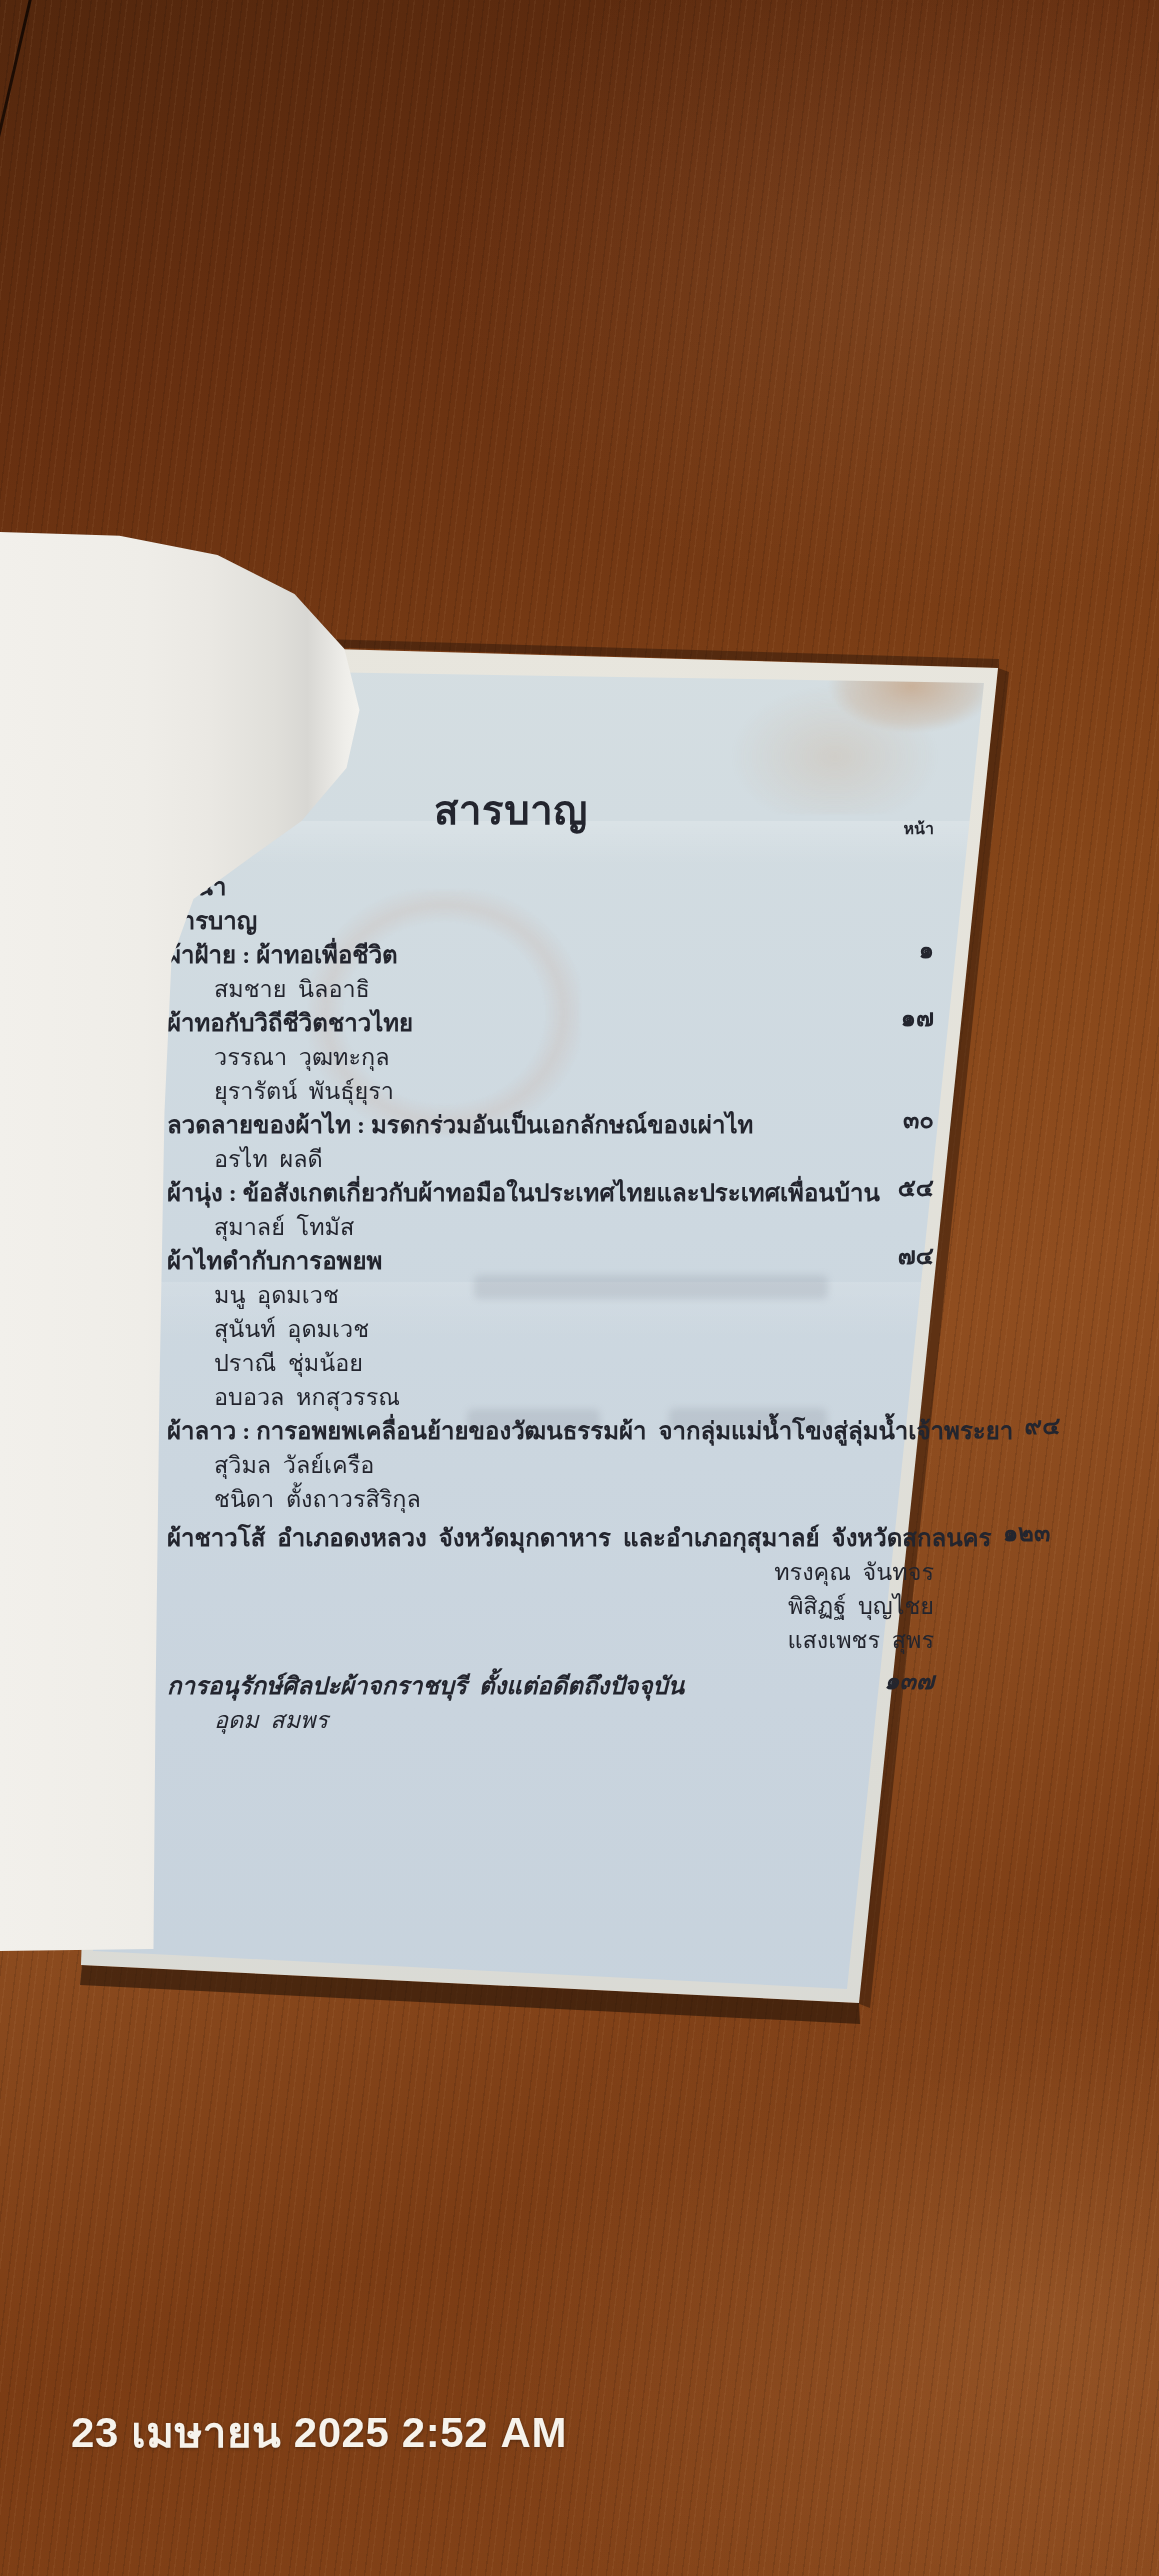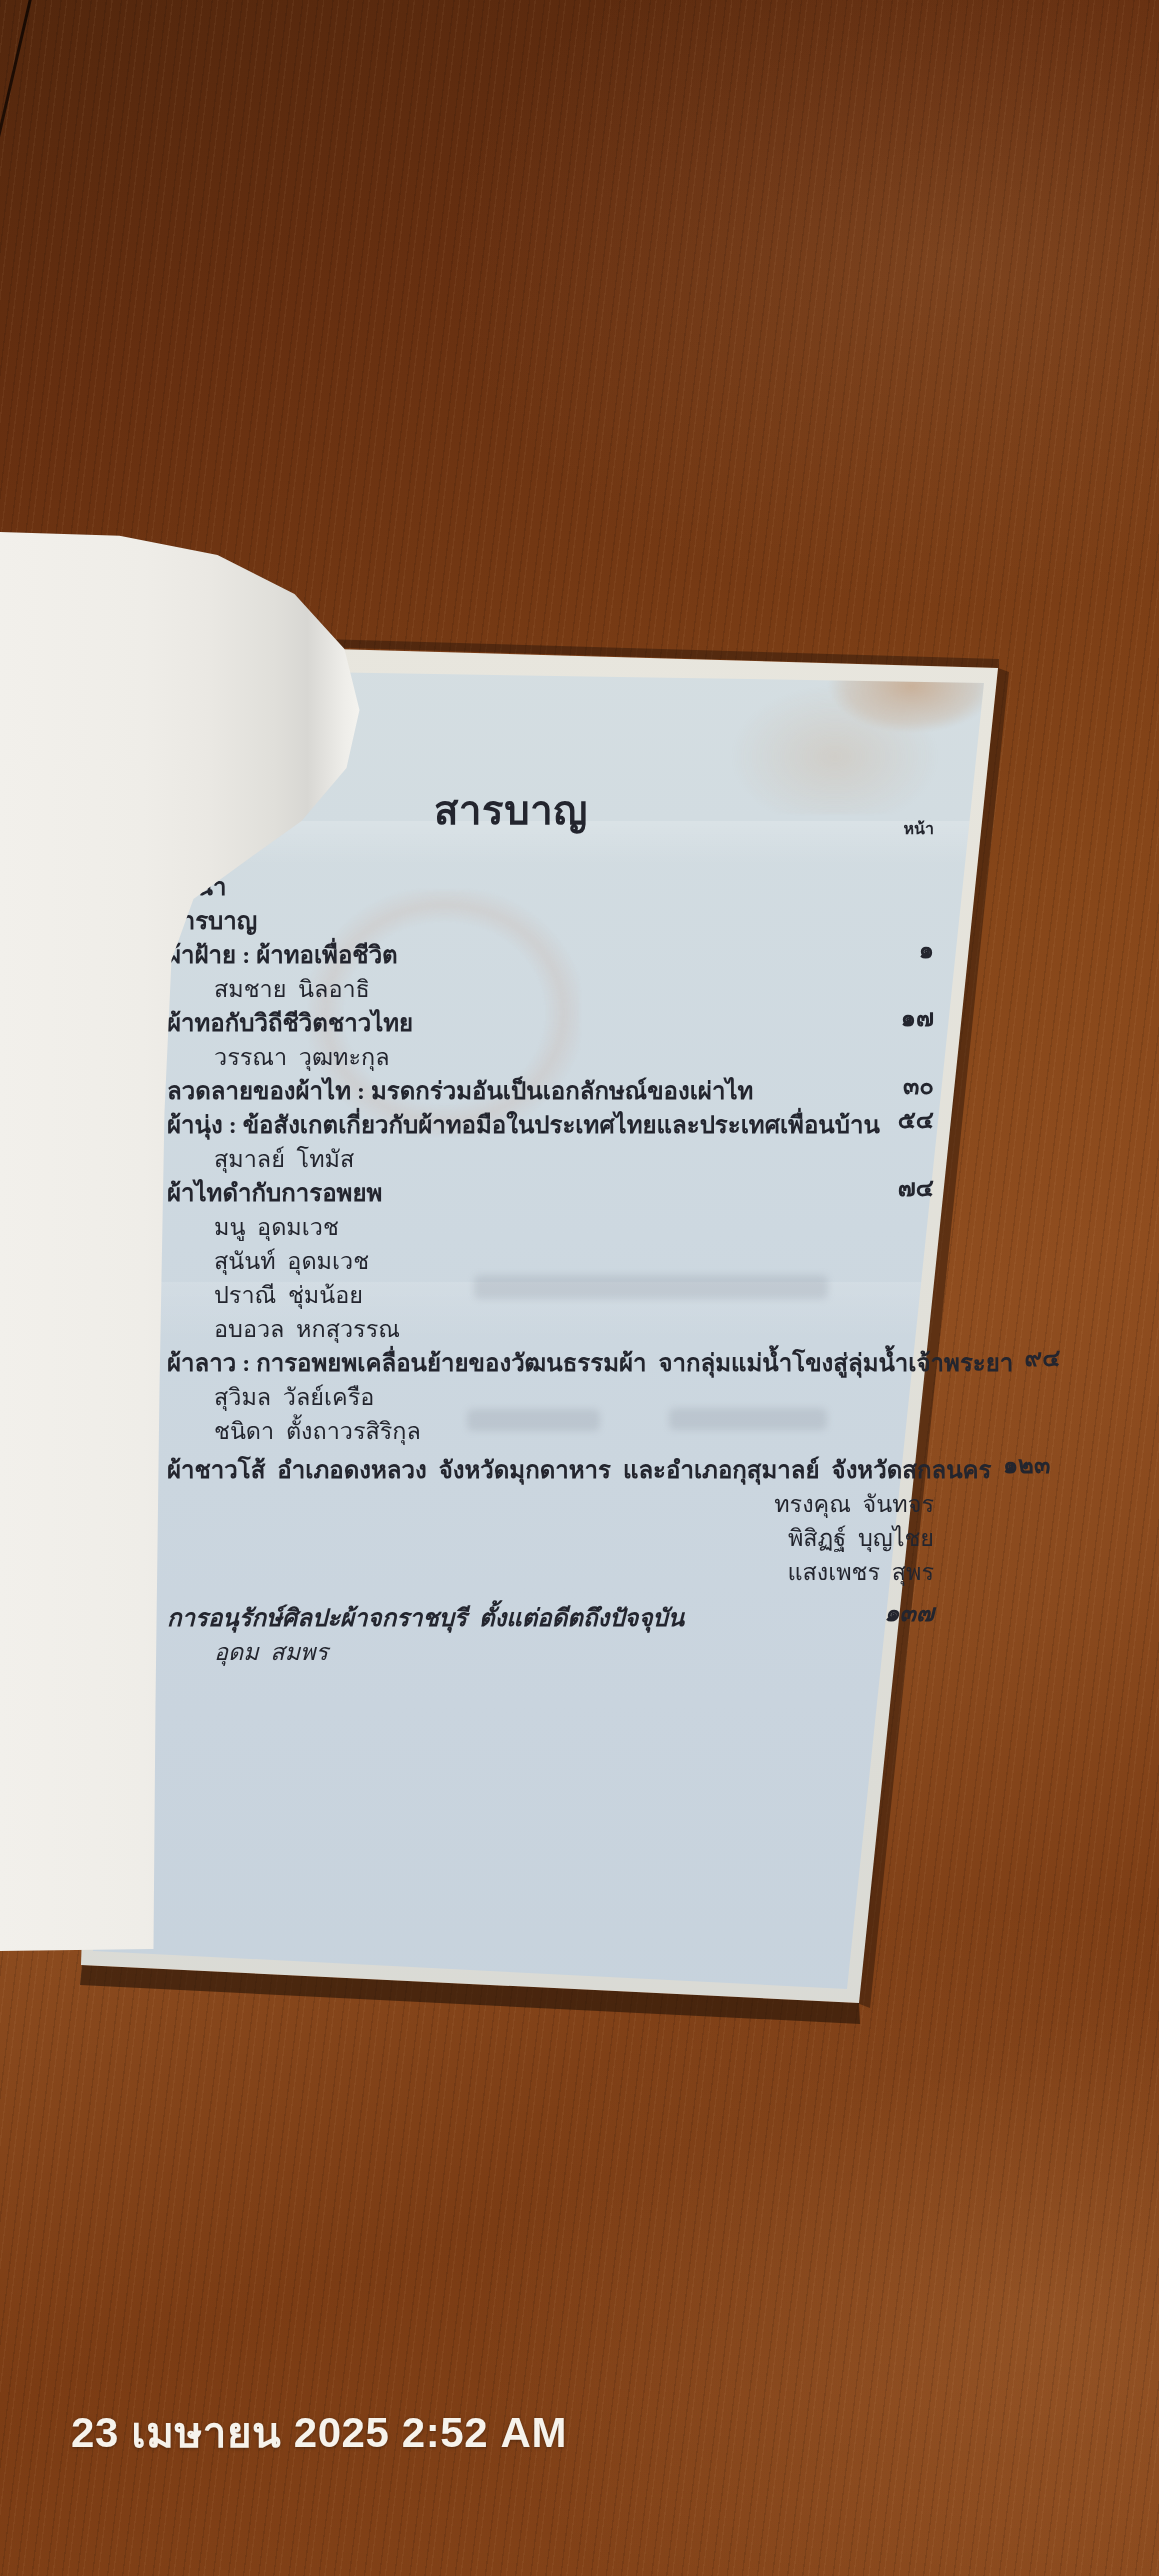--- a/index.html
+++ b/index.html
@@ -161,26 +161,28 @@
               <span class="pageno">๑</span>
             </div>
             <div class="author">สมชาย  นิลอาธิ</div>
           </div>
           <div class="toc-entry">
             <div class="toc-line">
               <span class="chapter">ผ้าทอกับวิถีชีวิตชาวไทย</span>
               <span class="pageno">๑๗</span>
             </div>
             <div class="author">วรรณา  วุฒทะกุล</div>
+            <div class="author">ยุรารัตน์  พันธุ์ยุรา</div>
           </div>
           <div class="toc-entry">
             <div class="toc-line">
               <span class="chapter">ลวดลายของผ้าไท : มรดกร่วมอันเป็นเอกลักษณ์ของเผ่าไท</span>
               <span class="pageno">๓๐</span>
             </div>
+            <div class="author">อรไท  ผลดี</div>
           </div>
           <div class="toc-entry">
             <div class="toc-line">
               <span class="chapter">ผ้านุ่ง : ข้อสังเกตเกี่ยวกับผ้าทอมือในประเทศไทยและประเทศเพื่อนบ้าน</span>
               <span class="pageno">๕๔</span>
             </div>
             <div class="author">สุมาลย์  โทมัส</div>
           </div>
           <div class="toc-entry">
             <div class="toc-line">

